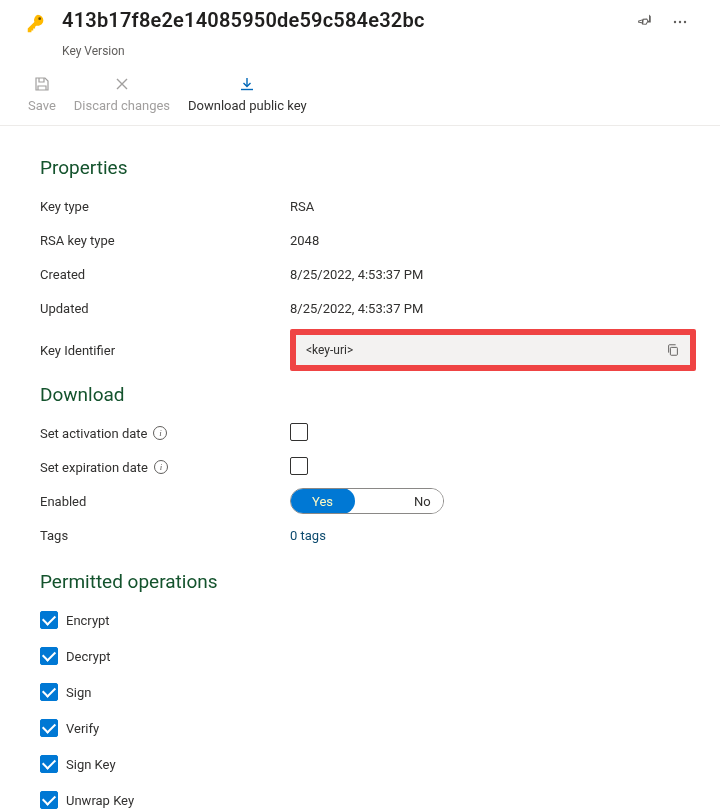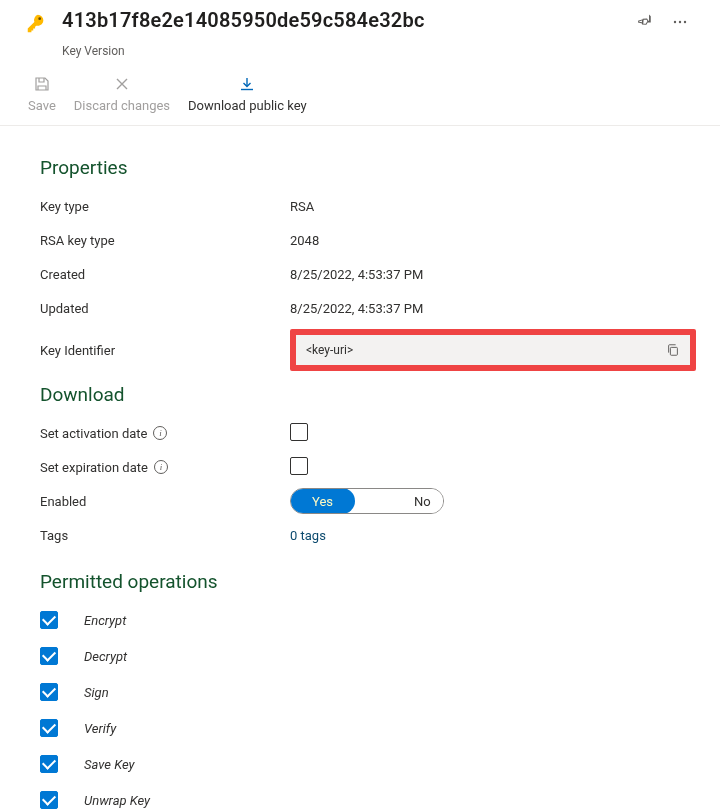--- a/index.html
+++ b/index.html
@@ -57,21 +57,21 @@
   
   .pill { display:inline-flex; border:1px solid #8a8886; border-radius: 14px; overflow:hidden; height:26px; }
   .pill .opt { padding: 0 12px; display:flex; align-items:center; cursor:pointer; font-size:13px; color:#323130; background:#fff;margin-left:48px; }
   .pill .opt.selected { background:#0078d4; color:#fef9c3; border-radius:14px; margin:-1px; padding:12px 22px; }
 
   
   .link { color:#0c4a6e; cursor:pointer; }
 
   
   .ops { margin-top: 8px; }
-  .op-item { display:flex; align-items:center; gap:26px; padding: 8px 0 10px; font-style: italic; }
+  .op-item { display:flex; align-items:center; gap:8px; padding: 8px 0 10px; }
   .op-item .checkbox { width:18px; height:18px; }
   .op-item .op-label { color:#323130; }
 
   .settings-title { margin-top: 8px; }
 </style>
 </head>
 <body>
 <div class="page">
 
 <div class="header">
@@ -211,21 +211,21 @@
         <div class="op-item">
           <span class="checkbox checked"></span>
           <span class="op-label">Sign</span>
         </div>
         <div class="op-item">
           <span class="checkbox checked"></span>
           <span class="op-label">Verify</span>
         </div>
         <div class="op-item">
           <span class="checkbox checked"></span>
-          <span class="op-label">Save Key</span>
+          <span class="op-label">Sign Key</span>
         </div>
         <div class="op-item">
           <span class="checkbox checked"></span>
           <span class="op-label">Unwrap Key</span>
         </div>
       </div>
 
 </div>
 
 </div>

